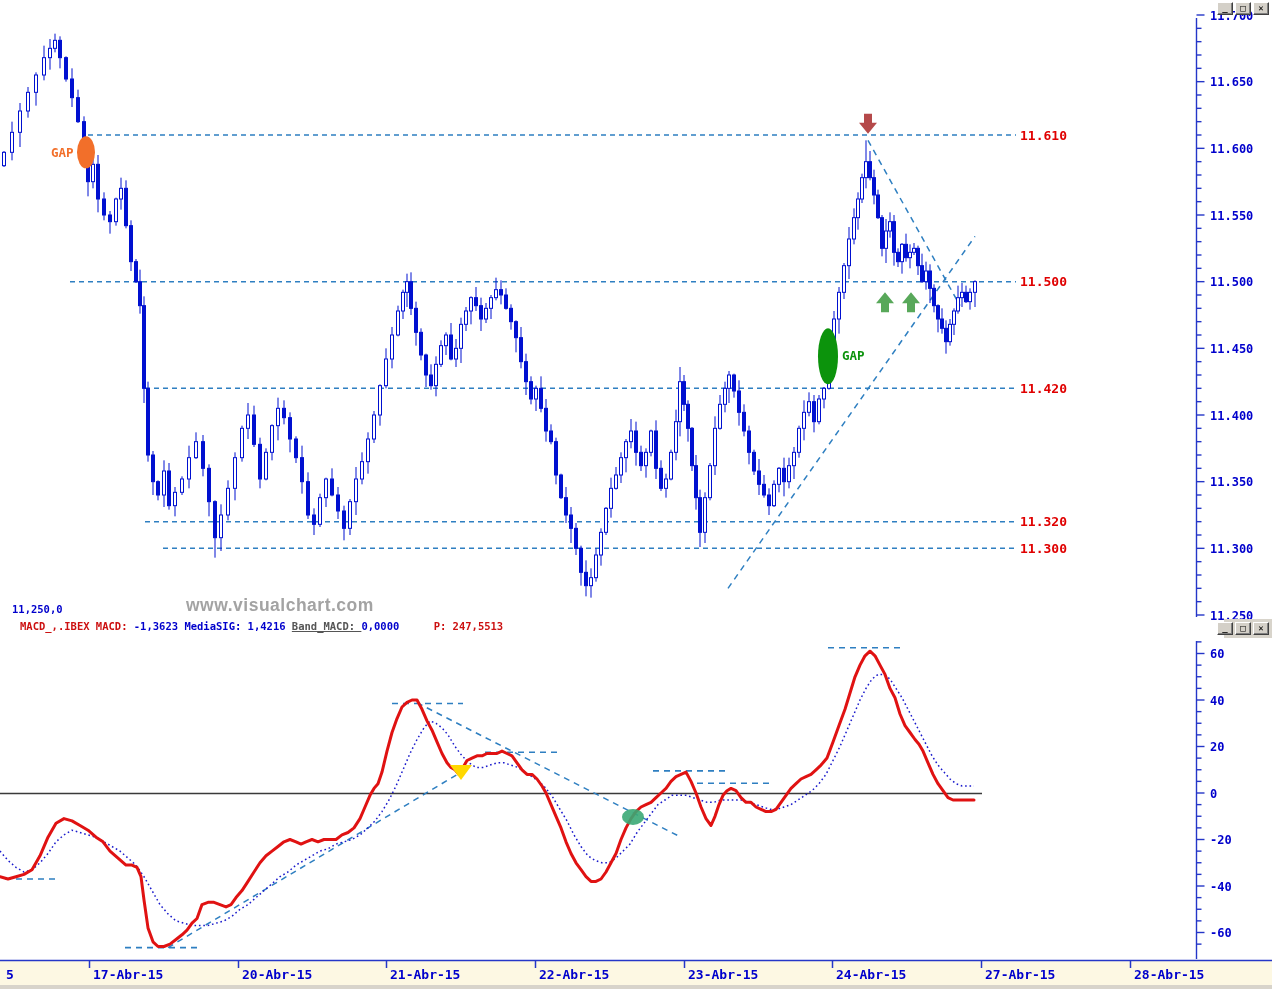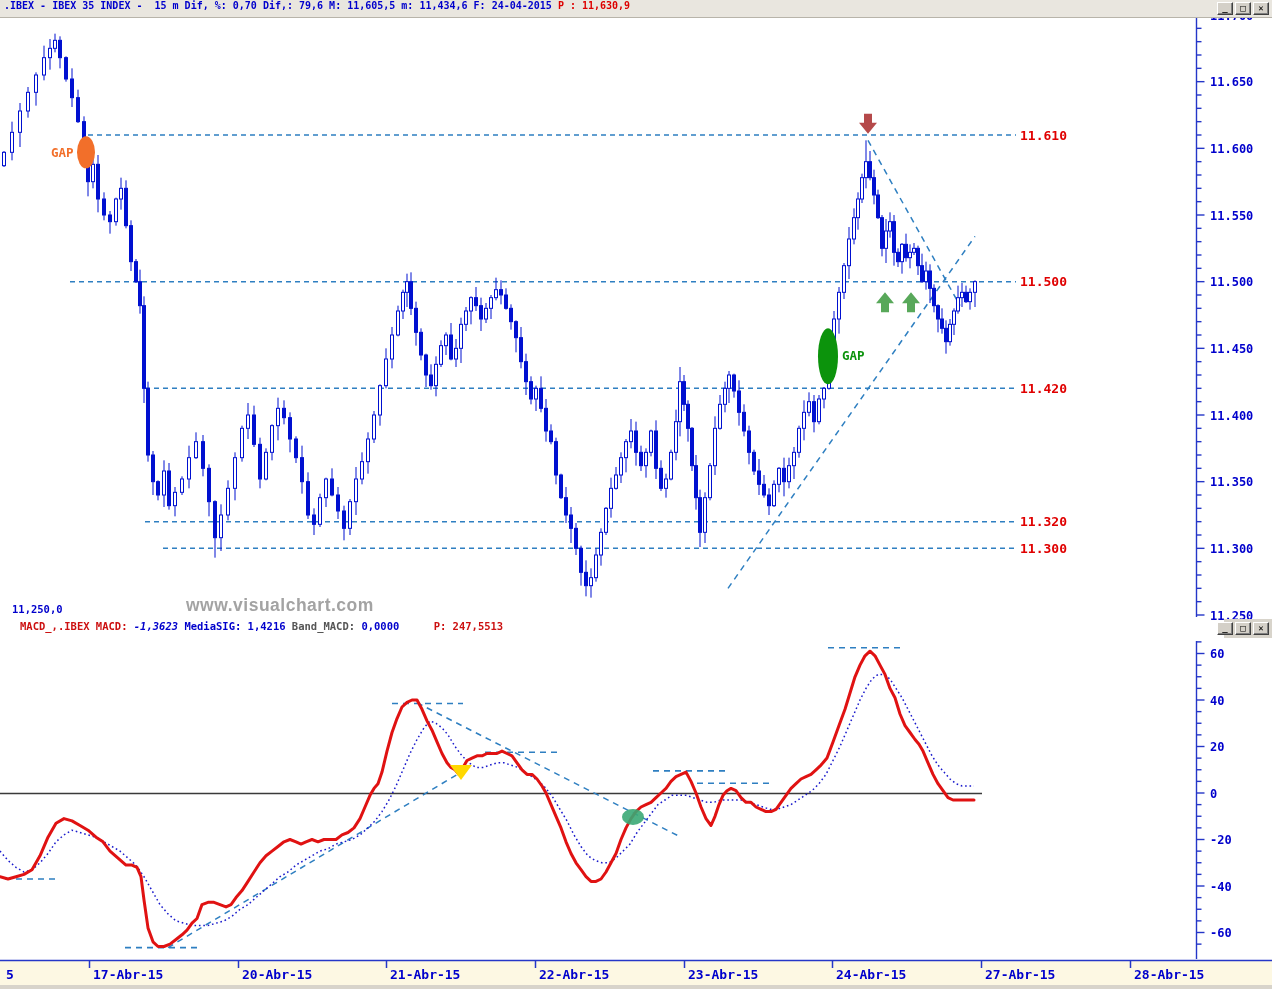--- a/index.html
+++ b/index.html
@@ -566,33 +566,30 @@
         <text x="688" y="979" fill="#0000cc" font-size="13" font-family="&quot;DejaVu Sans Mono&quot;, monospace" font-weight="bold">23-Abr-15</text>
         <line x1="832.5" y1="961" x2="832.5" y2="968" stroke="#2436c8" stroke-width="1.5"></line>
         <text x="836" y="979" fill="#0000cc" font-size="13" font-family="&quot;DejaVu Sans Mono&quot;, monospace" font-weight="bold">24-Abr-15</text>
         <line x1="981.5" y1="961" x2="981.5" y2="968" stroke="#2436c8" stroke-width="1.5"></line>
         <text x="985" y="979" fill="#0000cc" font-size="13" font-family="&quot;DejaVu Sans Mono&quot;, monospace" font-weight="bold">27-Abr-15</text>
         <line x1="1130.5" y1="961" x2="1130.5" y2="968" stroke="#2436c8" stroke-width="1.5"></line>
         <text x="1134" y="979" fill="#0000cc" font-size="13" font-family="&quot;DejaVu Sans Mono&quot;, monospace" font-weight="bold">28-Abr-15</text>
       </g>
     </svg>
 
-  <div class="titlebar">
-    <span class="tsegs"><span style="color: rgb(0, 0, 204);">.IBEX - IBEX 35 INDEX -  15 m Dif, %: 0,70 Dif,: 79,6 M: 11,605,5 m: 11,434,6 F: 24-04-2015 </span><span style="color: rgb(221, 0, 0);">P : 11,630,9</span></span>
-  </div>
 
   <div class="winbtns main">
     <button class="wbtn">_</button>
     <button class="wbtn">□</button>
     <button class="wbtn">✕</button>
   </div>
 
   <div class="macdbar-chrome"></div>
 
-  <div class="macd-titlebar"><span style="color: rgb(204, 17, 17); padding-left: 16px;">MACD_,.IBEX MACD: </span><span style="color: rgb(0, 0, 204); font-style: italic;">-1,3623 </span><span style="color: rgb(0, 0, 204);">MediaSIG: 1,4216 </span><span style="color: rgb(85, 85, 85);">Band_MACD: </span><span style="color: rgb(0, 0, 204); text-align: center;">0,0000 </span><span style="color: rgb(204, 17, 17); padding-left: 28px;">P: 247,5513</span></div>
+  <div class="macd-titlebar"><span style="color: rgb(204, 17, 17); padding-left: 16px;">MACD_,.IBEX MACD: </span><span style="color: rgb(0, 0, 204);">-1,3623 </span><span style="color: rgb(0, 0, 204);">MediaSIG: 1,4216 </span><span style="color: rgb(85, 85, 85); text-decoration: underline;">Band_MACD: </span><span style="color: rgb(0, 0, 204); text-align: center;">0,0000 </span><span style="color: rgb(204, 17, 17); padding-left: 28px;">P: 247,5513</span></div>
 
   <div class="winbtns macd">
     <button class="wbtn">_</button>
     <button class="wbtn">□</button>
     <button class="wbtn">✕</button>
   </div>
 
 </div>
 
 </body></html>

